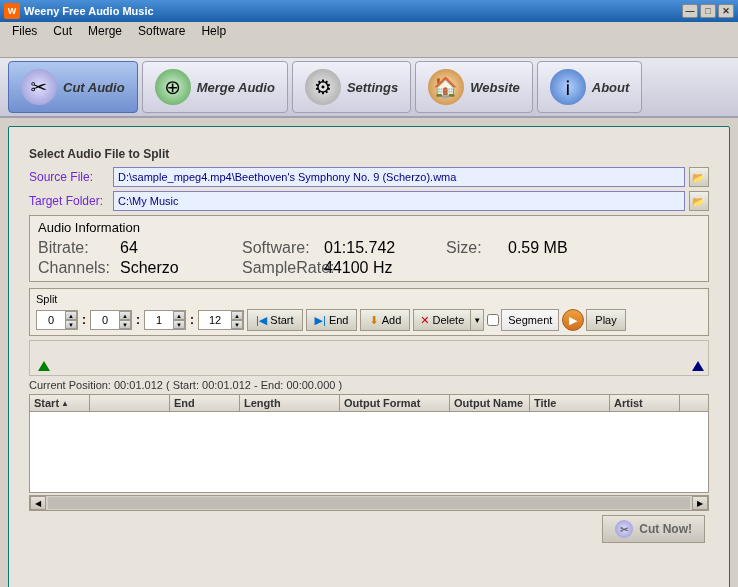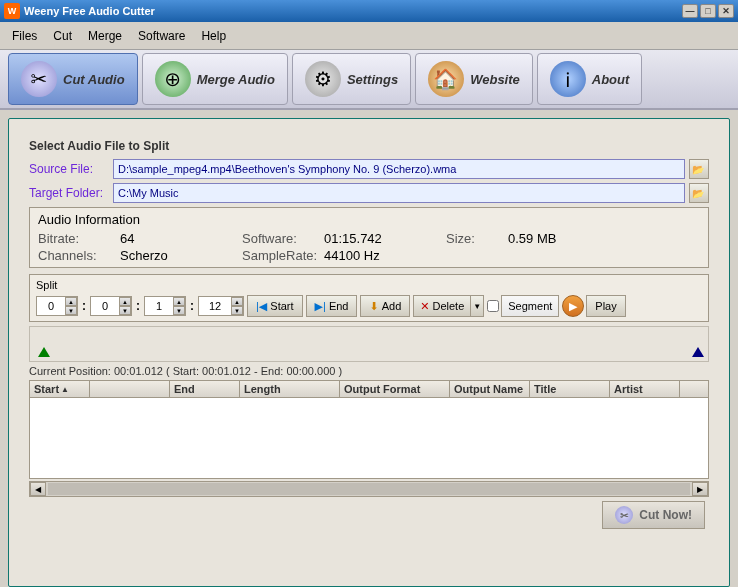--- a/index.html
+++ b/index.html
@@ -40,23 +40,22 @@
       border: 1px solid #888;
       border-radius: 2px;
       cursor: pointer;
       display: flex; align-items: center; justify-content: center;
       font-size: 9px; color: #333;
     }
 
     
     .menu-bar {
       background: #d4d0c8;
-      height: 28px;
-      display: flex;
-      align-items: center;
+      height: 36px;
+      display: flex;
       padding: 0 4px;
       border-bottom: 1px solid #a0a0a0;
     }
     .menu-item {
       padding: 2px 8px;
       cursor: pointer;
       font-size: 12px;
     }
 
     
@@ -165,21 +164,21 @@
     }
     .audio-info-title {
       font-size: 13px;
       font-weight: normal;
       margin-bottom: 4px;
     }
     .info-grid {
       display: grid;
       grid-template-columns: 80px 120px 80px 120px 60px 80px;
       gap: 2px;
-      font-size: 13px;
+      font-size: 16px;
     }
     .info-label { color: #555; }
     .info-value { color: #000; }
 
     
     .split-box {
       border: 1px solid #a09888;
       background: #f0ece4;
       padding: 4px 6px;
       margin-bottom: 4px;
@@ -387,21 +386,21 @@
     }
     .cb { width: 12px; height: 12px; }
   </style>
 </head>
 <body>
 
 <div class="title-bar">
   <div class="title-bar-icon">
     <span>W</span>
   </div>
-  <span class="title-bar-text">Weeny Free Audio Cutter</span>
+  <span class="title-bar-text">Weeny Free Audio Music</span>
   <div class="title-bar-buttons">
     <div class="title-btn">—</div>
     <div class="title-btn">□</div>
     <div class="title-btn">✕</div>
   </div>
 </div>
 
 <div class="menu-bar">
   <span class="menu-item">Files</span>
   <span class="menu-item">Cut</span>

